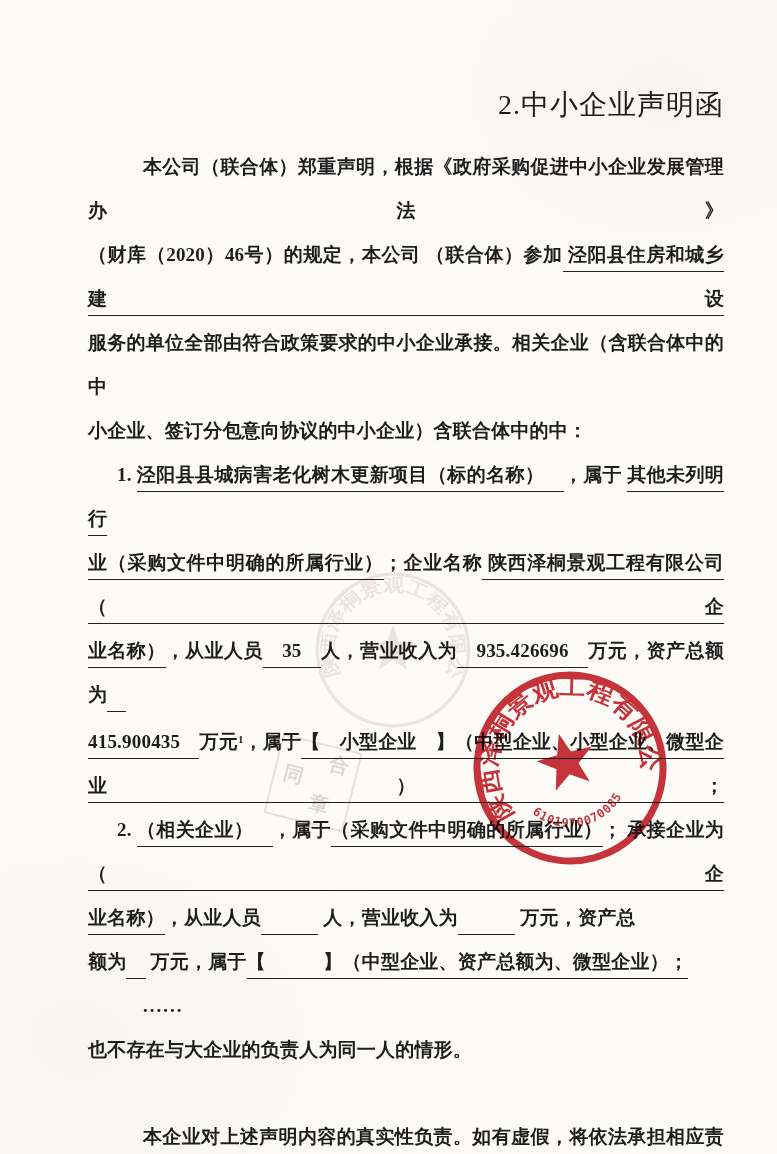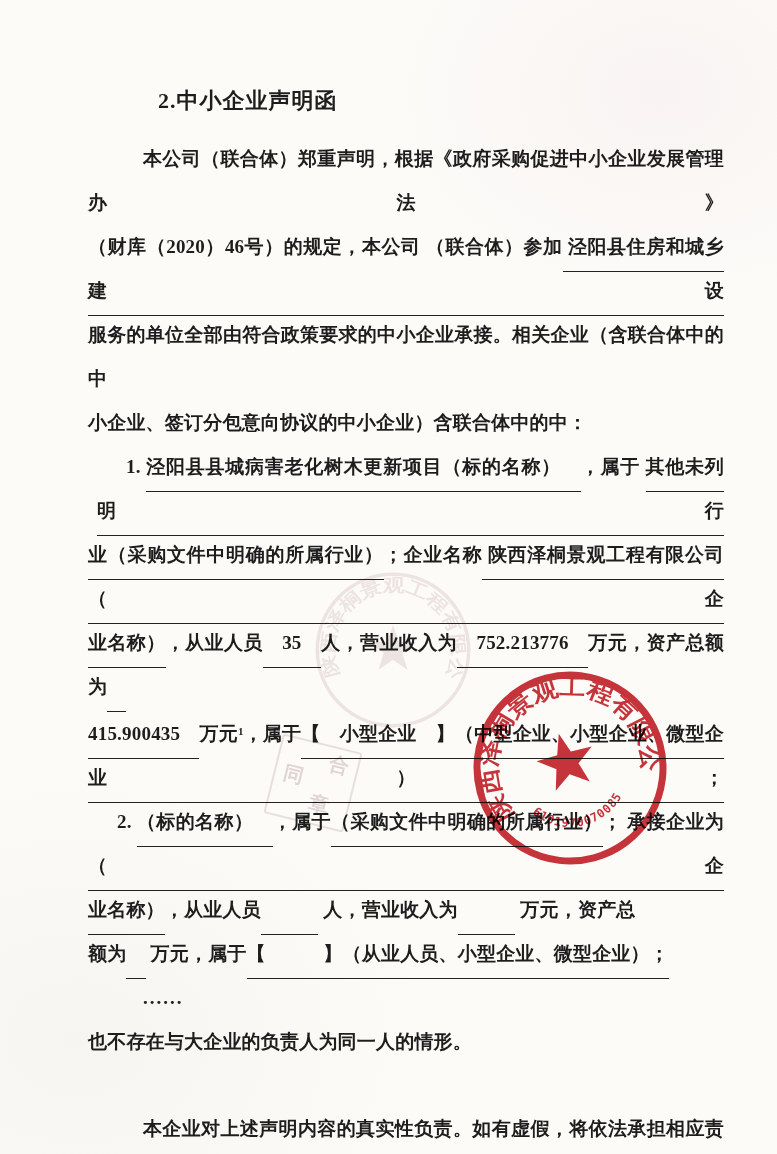--- a/index.html
+++ b/index.html
@@ -10,36 +10,36 @@
     background:#fcfbf8;
     background-image:
       radial-gradient(ellipse 400px 300px at 85% 8%, rgba(242,230,232,.35), rgba(0,0,0,0) 70%),
       radial-gradient(ellipse 500px 400px at 10% 90%, rgba(238,236,230,.4), rgba(0,0,0,0) 70%);
     overflow:hidden;
     font-family:"Liberation Serif","DejaVu Serif",serif;
     color:#1d1d1d;
   }
   .content{position:absolute;left:88px;top:86px;width:636px;}
   .title{
-    text-align:left;
+    text-align:right;
     padding-left:70px;
-    font-size:22px;
-    font-weight:700;
+    font-size:28px;
+    font-weight:400;
     letter-spacing:1px;
     margin:0 0 21px 0;
   }
   .line{
     font-size:19px;
     line-height:44px;
     font-weight:600;
     letter-spacing:.2px;
     text-align:justify;
   }
   .line.j{text-align-last:justify;}
-  .line .u{border-bottom:1.6px solid #222;padding-bottom:14px;}
+  .line .u{border-bottom:1.6px solid #222;padding-bottom:6px;}
   .line .sup{font-size:11px;vertical-align:5px;font-weight:700;}
   .line.sig{white-space:nowrap;margin-top:30px;overflow:visible;}
   .line.dots{letter-spacing:2px;font-weight:700;}
 
   
   .stamp-red{
     position:absolute;left:468px;top:666px;width:204px;height:204px;
     mix-blend-mode:multiply;opacity:.92;filter:blur(.2px);
     pointer-events:none;
   }
@@ -69,27 +69,27 @@
 
 <div class="page">
 
   <div class="content">
     <h1 class="title">2.中小企业声明函</h1>
     <div id="doc-lines">
         <div class="line j" style="text-indent: 55px;"><span>本公司（联合体）郑重声明，根据《政府采购促进中小企业发展管理办法》</span></div>
         <div class="line j"><span>（财库（2020）46号）的规定，本公司 （联合体）参加</span><span class="u"> 泾阳县住房和城乡建设</span></div>
         <div class="line j"><span>服务的单位全部由符合政策要求的中小企业承接。相关企业（含联合体中的中</span></div>
         <div class="line"><span>小企业、签订分包意向协议的中小企业）含联合体中的中：</span></div>
-        <div class="line j" style="text-indent: 29px; margin-left: 9px;"><span>1. </span><span class="u">泾阳县县城病害老化树木更新项目（标的名称）　</span><span>，属于 </span><span class="u">其他未列明行</span></div>
+        <div class="line j" style="text-indent: 29px;"><span>1. </span><span class="u">泾阳县县城病害老化树木更新项目（标的名称）　</span><span>，属于 </span><span class="u">其他未列明行</span></div>
         <div class="line j"><span class="u">业（采购文件中明确的所属行业）</span><span>；企业名称</span><span class="u"> 陕西泽桐景观工程有限公司（企</span></div>
-        <div class="line j"><span class="u">业名称）</span><span>，从业人员</span><span class="u">　35　</span><span>人，营业收入为</span><span class="u">　752.213776　</span><span>万元，资产总额为</span><span class="u">　</span></div>
+        <div class="line j"><span class="u">业名称）</span><span>，从业人员</span><span class="u">　35　</span><span>人，营业收入为</span><span class="u">　935.426696　</span><span>万元，资产总额为</span><span class="u">　</span></div>
         <div class="line j"><span class="u">415.900435　</span><span>万元</span><span class="sup">1</span><span>，属于</span><span class="u">【　小型企业　】（中型企业、小型企业、微型企业）；</span></div>
-        <div class="line j" style="text-indent: 29px;"><span>2. </span><span class="u">（标的名称）　</span><span>，属于</span><span class="u">（采购文件中明确的所属行业）</span><span>； 承接企业为</span><span class="u">（企</span></div>
+        <div class="line j" style="text-indent: 29px;"><span>2. </span><span class="u">（相关企业）　</span><span>，属于</span><span class="u">（采购文件中明确的所属行业）</span><span>； 承接企业为</span><span class="u">（企</span></div>
         <div class="line"><span class="u">业名称）</span><span>，从业人员</span><span class="u">　　　</span><span> 人，营业收入为</span><span class="u">　　　</span><span> 万元，资产总</span></div>
-        <div class="line"><span>额为</span><span class="u">　</span><span> 万元，属于</span><span class="u">【　　　】（从业人员、小型企业、微型企业）；</span></div>
+        <div class="line"><span>额为</span><span class="u">　</span><span> 万元，属于</span><span class="u">【　　　】（中型企业、资产总额为、微型企业）；</span></div>
         <div class="line dots" style="text-indent: 55px;"><span>......</span></div>
         <div class="line"><span>也不存在与大企业的负责人为同一人的情形。</span></div>
         <div class="line j" style="text-indent: 55px; margin-top: 43px;"><span>本企业对上述声明内容的真实性负责。如有虚假，将依法承担相应责任。</span></div>
         <div class="line sig" style="text-indent: 302px;"><span>企业名称：</span><span class="u">陕西泽桐景观工程有限公司　</span><span>（盖章）</span></div>
       </div>
   </div>
 
   <svg class="stamp-faint-circle" viewBox="-100 -100 200 200" aria-hidden="true">
     <g stroke="#9d7078" fill="none">
       <ellipse cx="0" cy="0" rx="86" ry="86" stroke-width="4"></ellipse>

